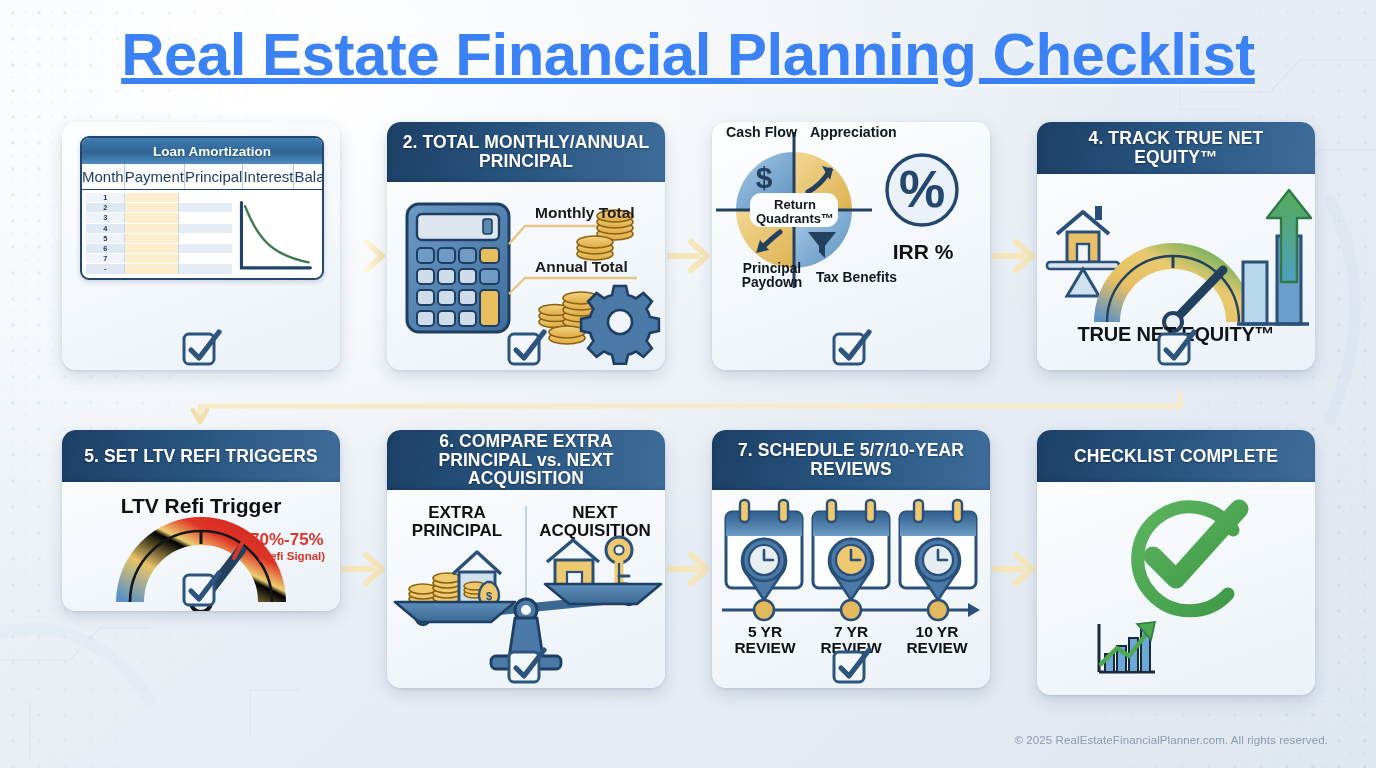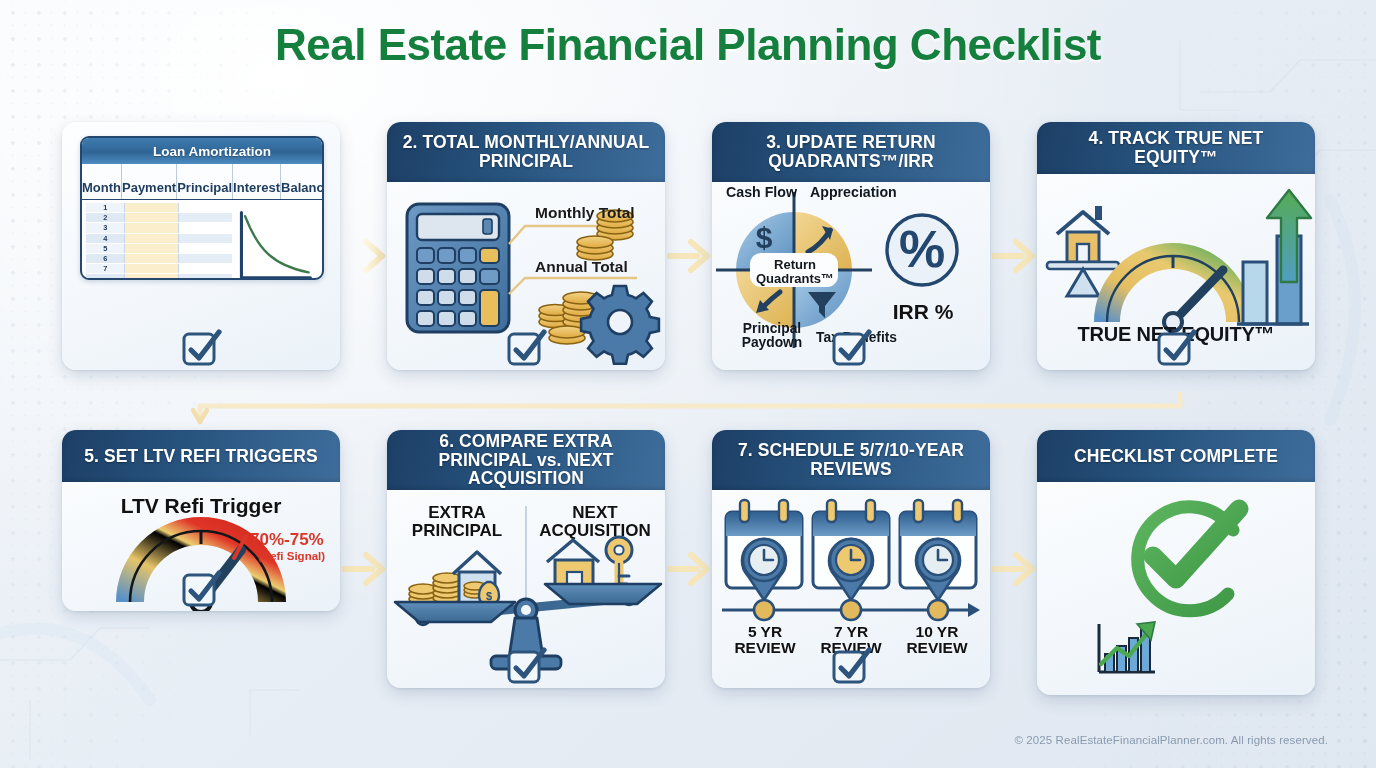--- a/index.html
+++ b/index.html
@@ -29,23 +29,24 @@
     background-position: 0 0, 6px 6px;
     -webkit-mask-image: linear-gradient(100deg, rgba(0,0,0,.85) 0%, rgba(0,0,0,0) 22%, rgba(0,0,0,0) 78%, rgba(0,0,0,.85) 100%);
             mask-image: linear-gradient(100deg, rgba(0,0,0,.85) 0%, rgba(0,0,0,0) 22%, rgba(0,0,0,0) 78%, rgba(0,0,0,.85) 100%);
   }
   .bg-lines { position: absolute; inset: 0; pointer-events: none; opacity: .5; }
 
   
   .page-title {
     position: absolute; top: 20px; left: 0; width: 100%;
     text-align: center;
-    font-size: 44px; font-weight: 700; letter-spacing: -.5px;
-    color: #15803d;
+    font-size: 60px; font-weight: 700; letter-spacing: -.5px;
+    color: #3b82f6;
     text-shadow: 0 2px 3px rgba(255,255,255,.95), 0 1px 0 rgba(255,255,255,.6);
+    text-decoration: underline;
   }
 
   
   .grid { position: absolute; left: 0; top: 0; width: 1376px; height: 768px; }
 
   .card {
     position: absolute;
     background: linear-gradient(160deg, #fdfeff 0%, #f4f8fc 55%, #eaf1f8 100%);
     border-radius: 14px;
     box-shadow: 0 6px 16px rgba(40,70,110,.16), 0 1px 3px rgba(40,70,110,.12);
@@ -90,22 +91,22 @@
   }
   .amort-title {
     height: 26px; display: flex; align-items: center; justify-content: center;
     background: linear-gradient(180deg, #3f7cb0 0%, #2f6595 55%, #4e8cc2 100%);
     color: #fff; font-size: 13.5px; font-weight: 700;
     text-shadow: 0 1px 1px rgba(0,0,0,.3);
     padding-left: 20px;
   }
   .amort table { width: 100%; border-collapse: collapse; }
   .amort th {
-    font-size: 13px; font-weight: 700; color: #1e3c5e;
-    padding: 16px 0 4px; background: #fbfdff;
+    font-size: 15px; font-weight: 400; color: #1e3c5e;
+    padding: 4px 0 4px; background: #fbfdff;
     border-right: 1px solid #b9cbdd; border-bottom: 1.6px solid #23476f;
   }
   .amort th:last-child { border-right: none; }
   .amort-lower { display: flex; height: 92px; }
   .amort-rows { width: 152px; padding: 3px 2px 3px 4px; }
   .amort-row {
     display: flex; height: 10.2px; align-items: stretch;
     border-bottom: 1px solid #fff;
   }
   .amort-row .c {
@@ -361,23 +362,20 @@
     </div>
     <div class="check-badge" style="bottom:2px;">
       <svg viewBox="0 0 44 40" width="44" height="40">
         <rect x="5" y="6" width="30" height="30" rx="5" fill="#f2f7fc" stroke="#2d547c" stroke-width="3"></rect>
         <path d="M12 22 L20 30 L40 4" stroke="#2d547c" stroke-width="5.2" fill="none" stroke-linecap="round" stroke-linejoin="round"></path>
       </svg>
     </div>
   </div>
 
   <div class="card row1" style="left:712px; top:122px; width:278px; height:248px;">
-    <div class="card-head tall">
-      <span>3. UPDATE RETURN QUADRANTS™/IRR</span>
-    </div>
     <div class="card-body">
       <svg viewBox="0 0 278 188" width="278" height="188">
         <defs>
           <linearGradient id="qblue" x1="0" y1="0" x2="1" y2="1">
             <stop offset="0" stop-color="#a9cbe6"></stop>
               <stop offset="1" stop-color="#5a8fc0"></stop>
             </linearGradient>
           <linearGradient id="qgold" x1="0" y1="0" x2="1" y2="1">
             <stop offset="0" stop-color="#f2d694"></stop>
               <stop offset="1" stop-color="#ddb352"></stop>

